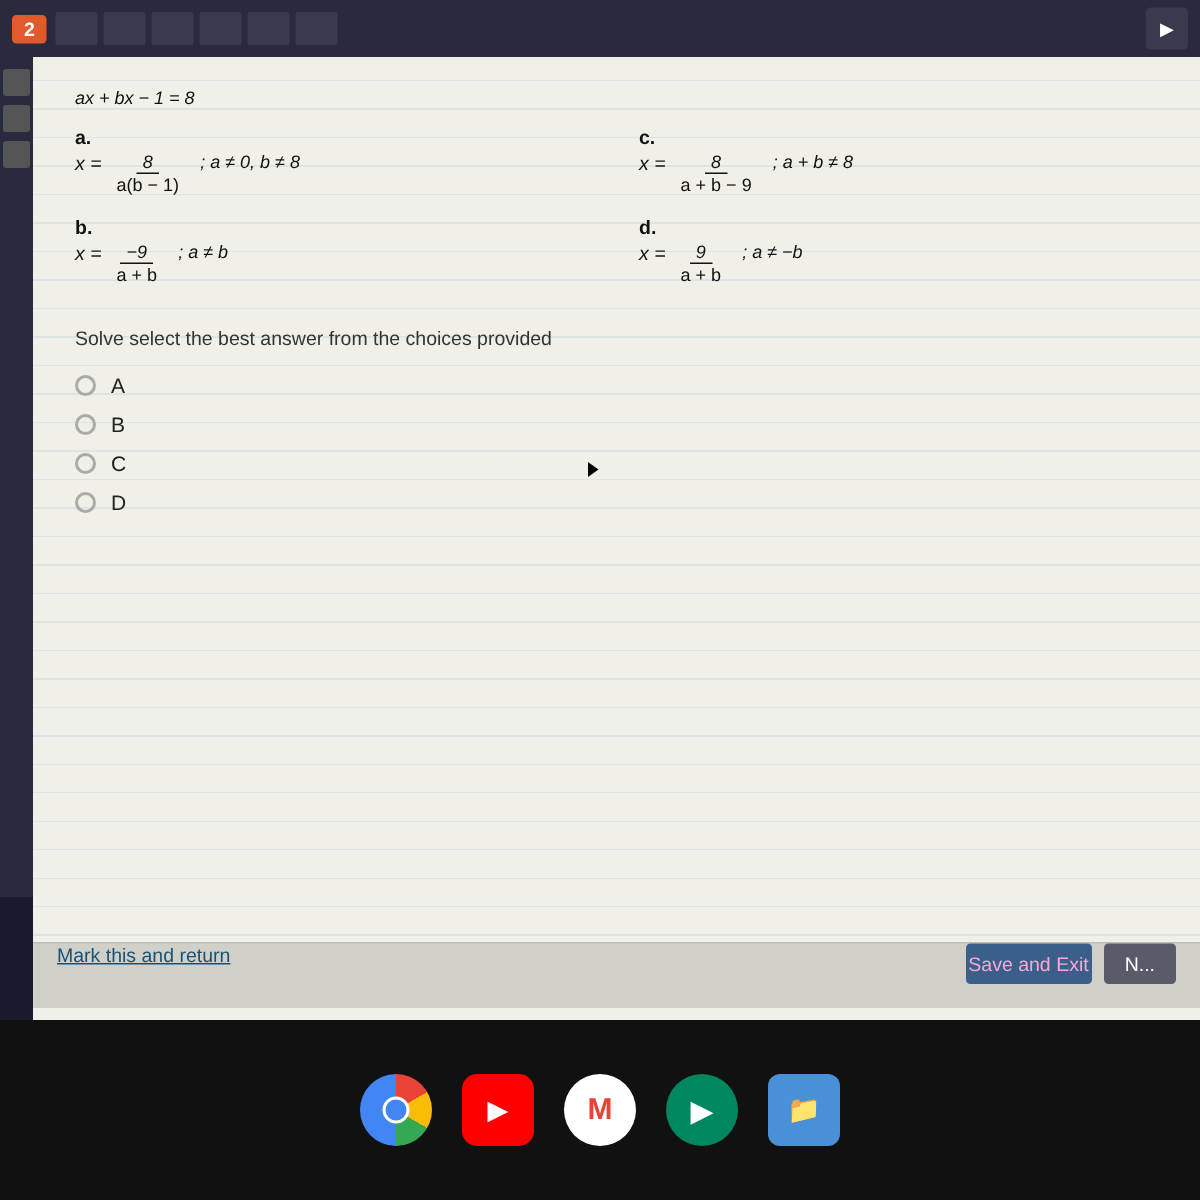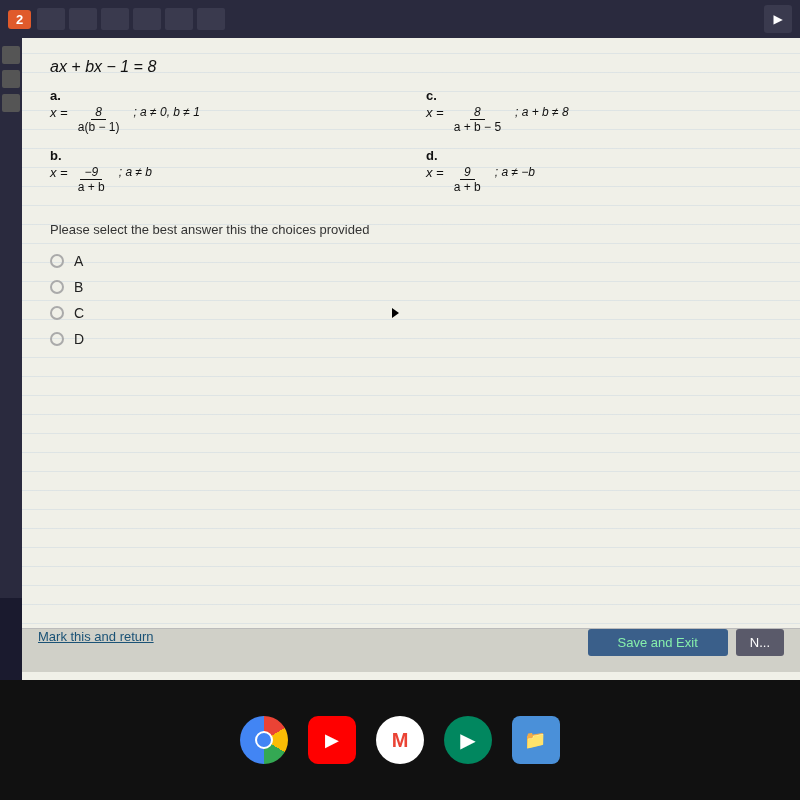--- a/index.html
+++ b/index.html
@@ -94,21 +94,21 @@
 
     .question-title {
       font-size: 15px;
       font-weight: bold;
       color: #111;
       margin-bottom: 20px;
       line-height: 1.4;
     }
 
     .equation-line {
-      font-size: 16px;
+      font-size: 12px;
       color: #111;
       margin-bottom: 12px;
       font-style: italic;
     }
 
     .choices-grid {
       display: grid;
       grid-template-columns: 1fr 1fr;
       gap: 14px 30px;
       margin-bottom: 28px;
@@ -216,23 +216,23 @@
       cursor: pointer;
     }
 
     .bottom-buttons {
       display: flex;
       gap: 8px;
     }
 
     .btn-save {
       background: #3a5f8a;
-      color: #86efac;
+      color: #f9a8d4;
       border: none;
-      padding: 6px 30px;
+      padding: 6px 2px;
       font-size: 13px;
       border-radius: 3px;
       cursor: pointer;
     }
 
     .btn-next {
       background: #5a5a6a;
       color: white;
       border: none;
       padding: 6px 14px;
@@ -321,31 +321,31 @@
   <div class="choices-grid">
 
     <div class="choice-item">
       <span class="choice-label">a.</span>
       <div class="choice-content">
         <span style="font-style:italic;">x =</span>
         <span class="fraction">
           <span class="numerator">8</span>
           <span class="denominator">a(b − 1)</span>
         </span>
-        <span class="restriction">; a ≠ 0, b ≠ 1</span>
+        <span class="restriction">; a ≠ 0, b ≠ 8</span>
       </div>
     </div>
 
     <div class="choice-item">
       <span class="choice-label">c.</span>
       <div class="choice-content">
         <span style="font-style:italic;">x =</span>
         <span class="fraction">
           <span class="numerator">8</span>
-          <span class="denominator">a + b − 5</span>
+          <span class="denominator">a + b − 9</span>
         </span>
         <span class="restriction">; a + b ≠ 8</span>
       </div>
     </div>
 
     <div class="choice-item">
       <span class="choice-label">b.</span>
       <div class="choice-content">
         <span style="font-style:italic;">x =</span>
         <span class="fraction">
@@ -365,21 +365,21 @@
           <span class="denominator">a + b</span>
         </span>
         <span class="restriction">; a ≠ −b</span>
       </div>
     </div>
 
   </div>
 
   <div class="cursor"></div>
 
-  <div class="select-prompt">Please select the best answer this the choices provided</div>
+  <div class="select-prompt">Solve select the best answer from the choices provided</div>
 
   <div class="radio-group">
     <label class="radio-item">
       <div class="radio-circle"></div>
       <span class="radio-label">A</span>
     </label>
     <label class="radio-item">
       <div class="radio-circle"></div>
       <span class="radio-label">B</span>
     </label>

